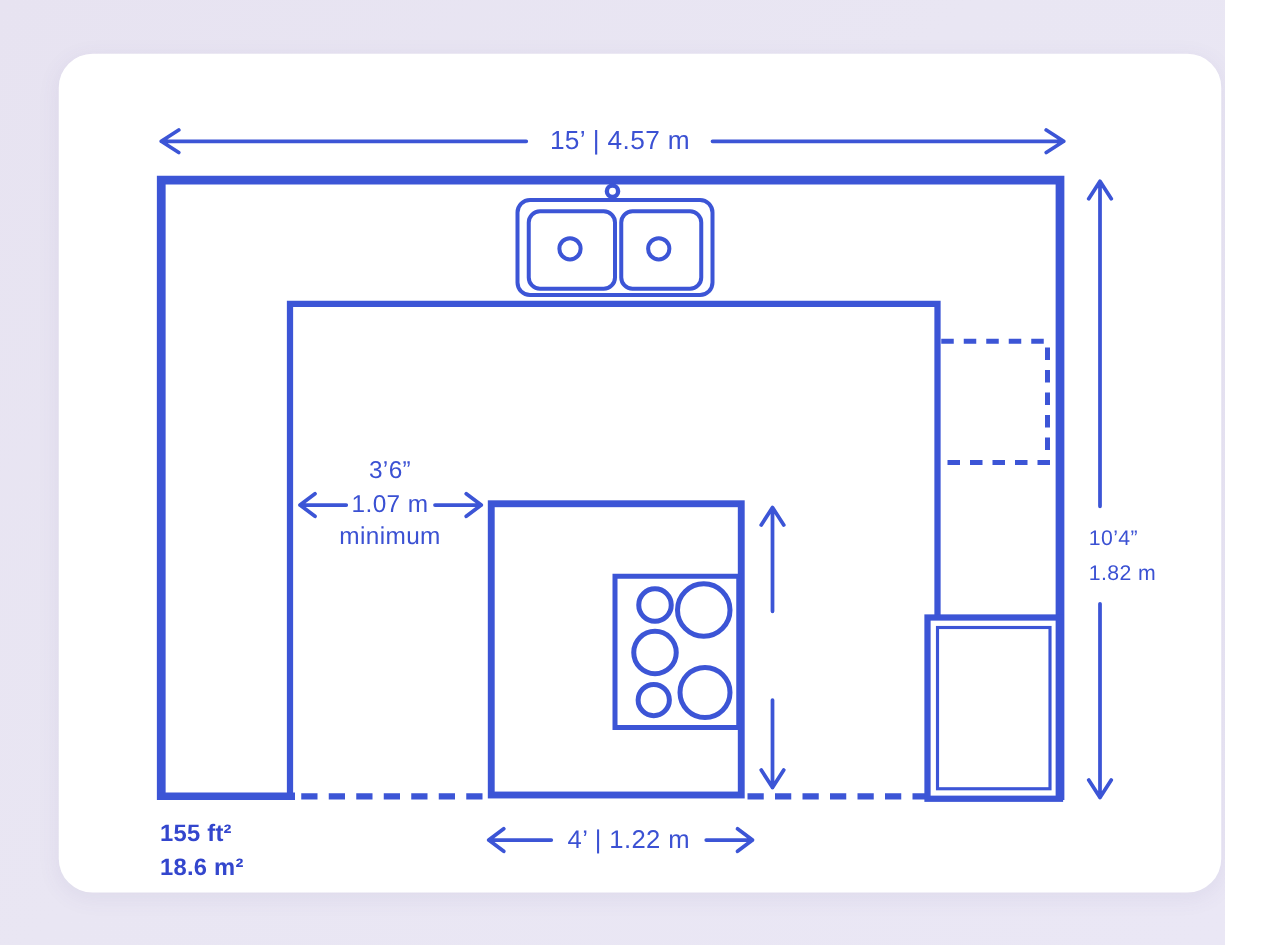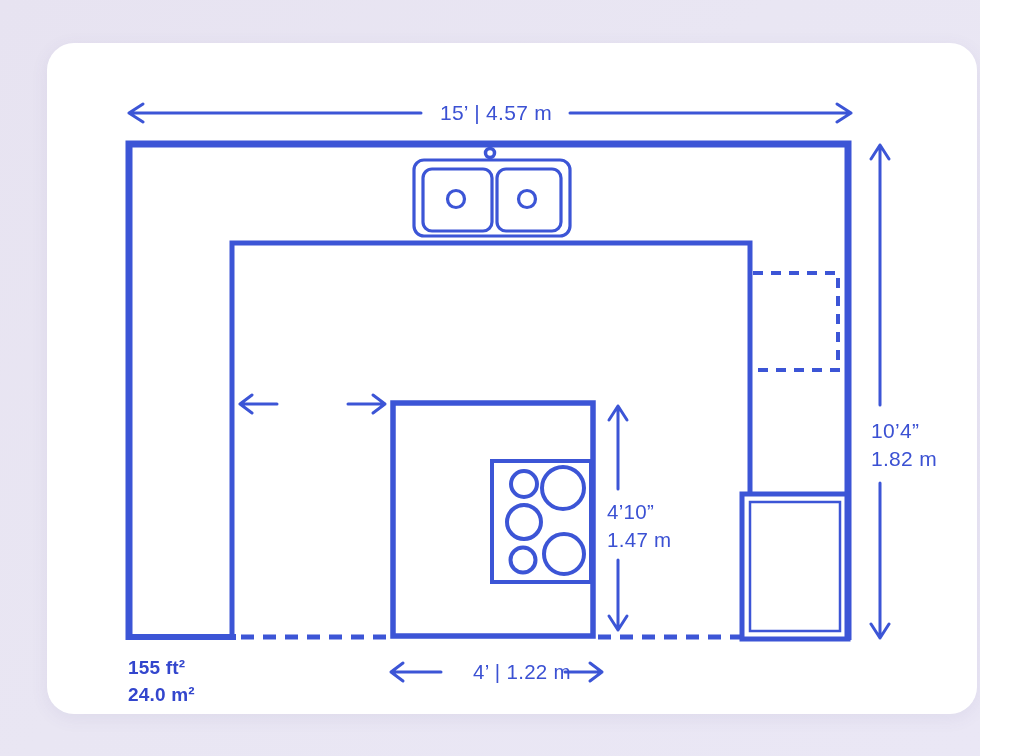--- a/index.html
+++ b/index.html
@@ -21,25 +21,25 @@
     box-shadow:0 4px 18px rgba(91,82,135,0.08);
   }
   svg.plan{position:absolute;left:0;top:0;width:1024px;height:756px;}
   .plan path,.plan rect,.plan line,.plan circle{fill:none;stroke:var(--line-color);}
   .plan g.arrow path{stroke-width:3;stroke-linecap:round;stroke-linejoin:round;}
   .label{
     position:absolute;color:var(--text-color);font-weight:500;
     letter-spacing:0.3px;white-space:nowrap;
   }
   .label-top{left:496px;top:113px;transform:translate(-50%,-50%);font-size:21px;}
-  .label-depth{left:871px;top:445px;transform:translateY(-50%);font-size:21px;line-height:28px;text-align:left;}
+  .label-depth{left:871px;top:445px;transform:translateY(-50%);font-size:17px;line-height:28px;text-align:left;}
   .label-clearance{left:312px;top:403px;transform:translate(-50%,-50%);font-size:19.5px;line-height:26.5px;text-align:center;}
   .label-island{left:493px;top:430px;transform:translate(-50%,-50%);font-size:21.5px;}
   .label-island-depth{left:607px;top:526px;transform:translateY(-50%);font-size:20.5px;line-height:28px;text-align:left;}
-  .label-island-width{left:503px;top:672px;transform:translate(-50%,-50%);font-size:20.5px;margin-left:19px;}
+  .label-island-width{left:503px;top:672px;transform:translate(-50%,-50%);font-size:20.5px;}
   .label-area{
     left:128px;top:681px;transform:translateY(-50%);font-size:19px;line-height:27px;
     font-weight:700;color:var(--area-text-color);letter-spacing:0.2px;
   }
 </style>
 </head>
 <body>
 
 <div class="page">
   <div class="card"></div>
@@ -104,26 +104,27 @@
     </g>
   </svg>
 
   <div class="label label-top">15’ | 4.57 m</div>
 
   <div class="label label-depth">
     <div>10’4”</div>
     <div>1.82 m</div>
   </div>
 
+  <div class="label label-clearance">
+    <div>3’6”</div>
+    <div>1.07 m</div>
+    <div>minimum</div>
+  </div>
 
 
-  <div class="label label-island-depth">
-    <div>4’10”</div>
-    <div>1.47 m</div>
-  </div>
 
   <div class="label label-island-width">4’ | 1.22 m</div>
 
   <div class="label label-area">
     <div>155 ft²</div>
-    <div>24.0 m²</div>
+    <div>18.6 m²</div>
   </div>
 </div>
 
 </body></html>

